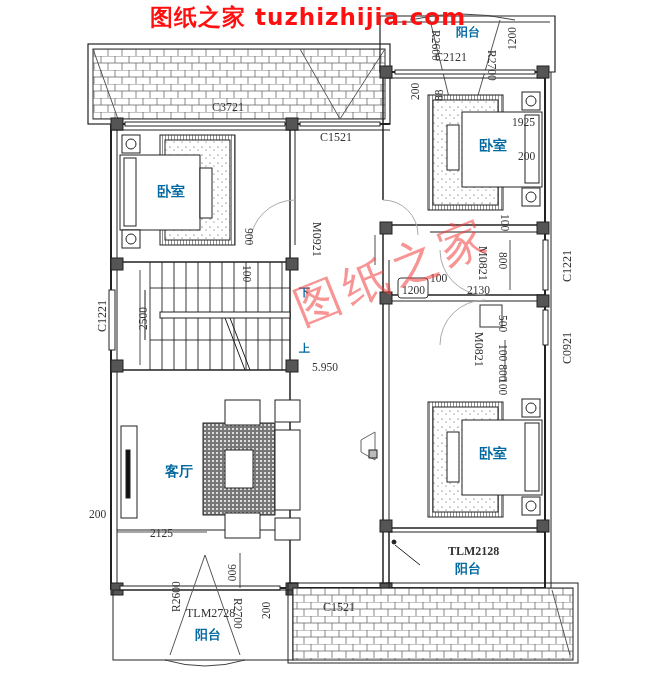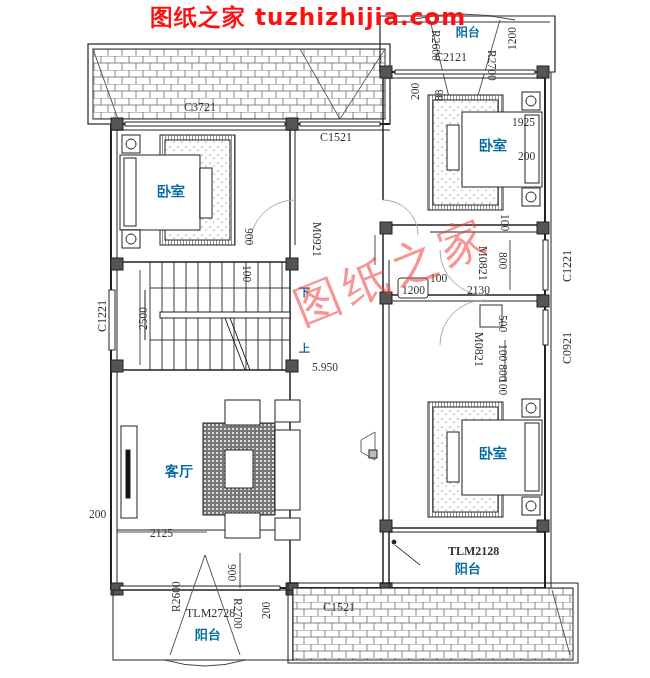--- a/index.html
+++ b/index.html
@@ -245,21 +245,21 @@
 <div class="watermark">图纸之家</div>
 
 <div class="lbl room" style="left:157px; top:184px;">卧室</div>
 <div class="lbl room" style="left:479px; top:138px;">卧室</div>
 <div class="lbl room" style="left:479px; top:446px;">卧室</div>
 <div class="lbl room" style="left:165px; top:464px;">客厅</div>
 <div class="lbl room" style="left:456px; top:26px; font-size:12px;">阳台</div>
 <div class="lbl room" style="left:195px; top:628px; font-size:13px;">阳台</div>
 <div class="lbl room" style="left:455px; top:562px; font-size:13px;">阳台</div>
 
-<div class="lbl code" style="left:184px; top:101px;">C3721</div>
+<div class="lbl code" style="left:212px; top:101px;">C3721</div>
 <div class="lbl code" style="left:320px; top:131px;">C1521</div>
 <div class="lbl code" style="left:435px; top:51px;">C2121</div>
 <div class="lbl code rot90" style="left:96px; top:332px;">C1221</div>
 <div class="lbl code rot90" style="left:561px; top:282px;">C1221</div>
 <div class="lbl code rot90" style="left:561px; top:364px;">C0921</div>
 <div class="lbl code" style="left:323px; top:601px;">C1521</div>
 <div class="lbl code rot90cw" style="left:323px; top:222px;">M0921</div>
 <div class="lbl code rot90cw" style="left:489px; top:246px;">M0821</div>
 <div class="lbl code rot90cw" style="left:485px; top:332px;">M0821</div>
 <div class="lbl code" style="left:186px; top:607px;">TLM2728</div>

